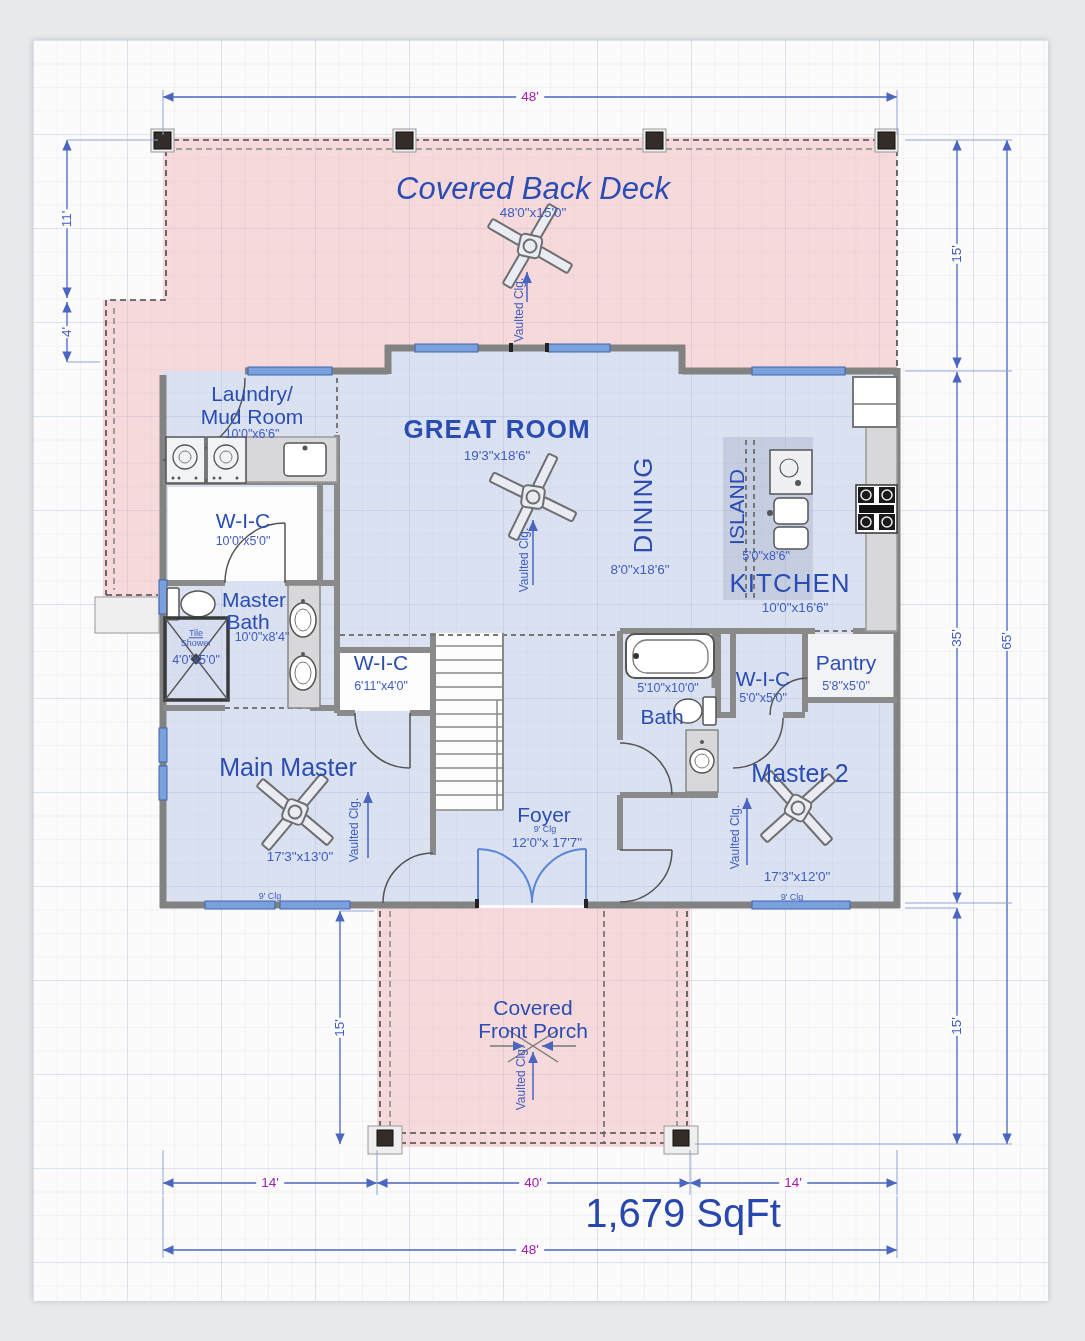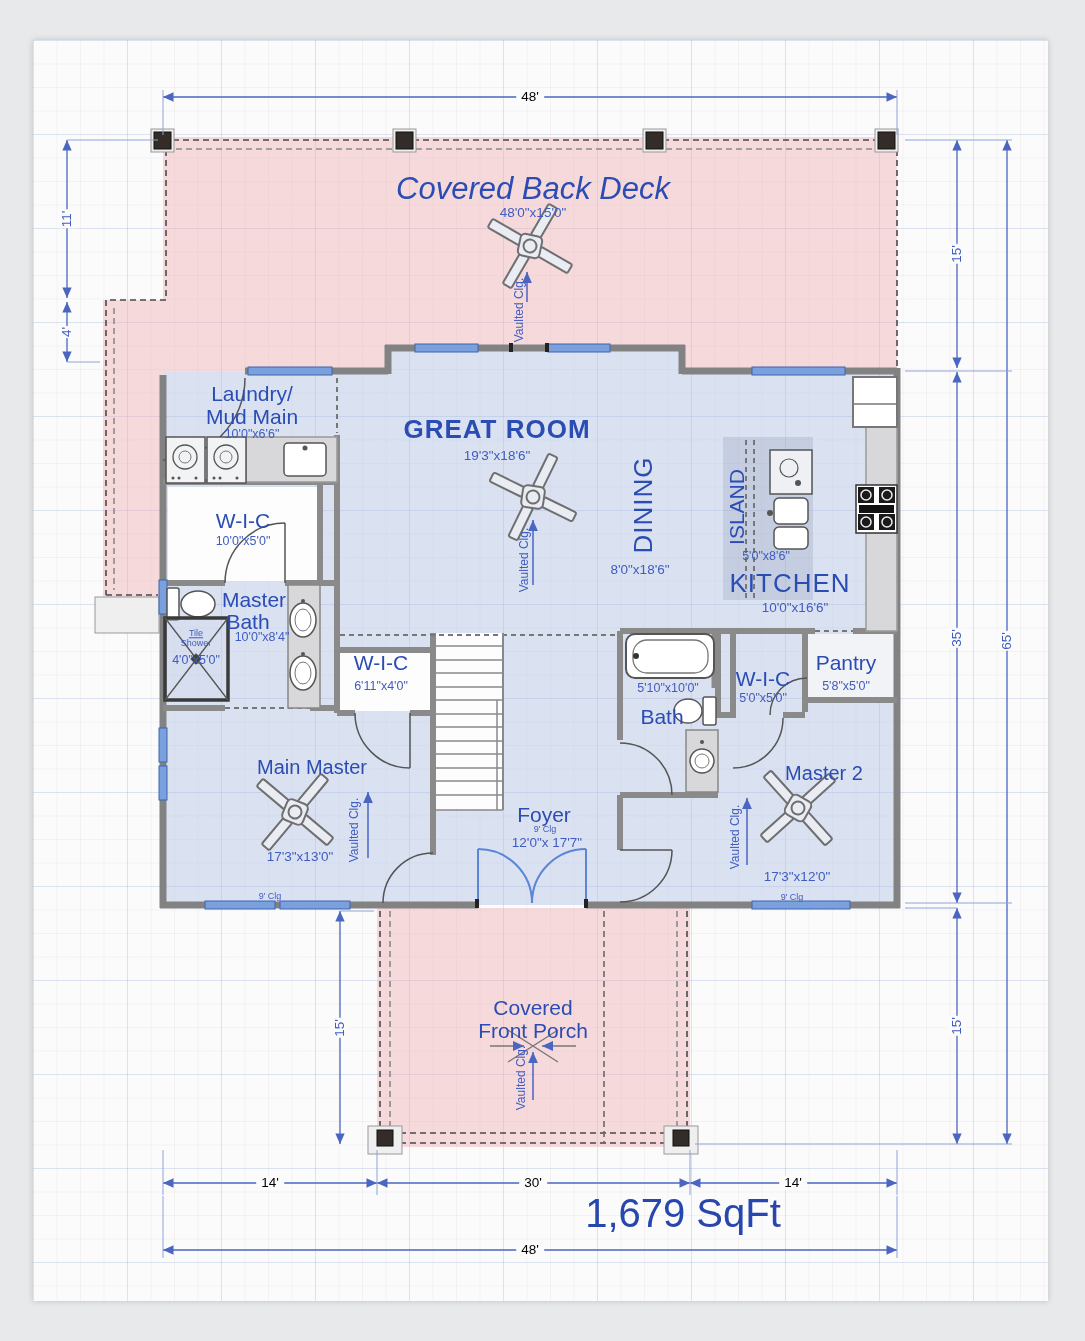--- a/index.html
+++ b/index.html
@@ -11,28 +11,28 @@
           linear-gradient(rgba(110,140,200,.16) 1px, transparent 1px),
           linear-gradient(90deg, rgba(110,140,200,.16) 1px, transparent 1px),
           linear-gradient(rgba(110,140,200,.08) 1px, transparent 1px),
           linear-gradient(90deg, rgba(200,150,150,.10) 1px, transparent 1px);
         background-size:94px 94px,94px 94px,23.5px 23.5px,23.5px 23.5px;}
   svg.plan{position:absolute;left:0;top:0;width:1085px;height:1341px;}
   .lbl{position:absolute;transform:translate(-50%,-50%);color:#2b4cb3;white-space:nowrap;
        text-align:center;line-height:1.05;}
   .rot{transform:translate(-50%,-50%) rotate(-90deg);}
   .t31{font-size:31px;}
-  .t29{font-size:20px;margin-left:24px;}
+  .t29{font-size:25px;}
   .t27{font-size:26px;}
   .t21{font-size:21px;}
   .t13b{font-size:13.5px;color:#3f5cc0;}
   .t12b{font-size:12.5px;color:#3f5cc0;}
   .t8{font-size:9px;color:#3f5cc0;}
   .vault{font-size:12px;color:#3f5cc0;}
-  .dim{font-size:13.5px;color:#000000;background:#fbfbfc;padding:0 5px;}
+  .dim{font-size:13.5px;color:#a21caf;background:#fbfbfc;padding:0 5px;}
   .dimr{font-size:13.5px;color:#3f5cc0;background:#fbfbfc;padding:3px 1px;}
   .t40{font-size:40px;color:#2746ae;}
 </style>
 </head>
 <body>
 
 <div id="canvas">
   <div id="page"></div>
 
   <svg class="plan" viewBox="0 0 1085 1341">
@@ -364,21 +364,21 @@
   <div class="lbl t27 rot" style="left:644px;top:505px;letter-spacing:1px;">DINING</div>
   <div class="lbl t13b" style="left:640px;top:570px;">8'0"x18'6"</div>
 
   <div class="lbl t21 rot" style="left:737px;top:507px;">ISLAND</div>
   <div class="lbl t12b" style="left:766px;top:557px;">5'0"x8'6"</div>
 
   <div class="lbl t27" style="left:790px;top:584px;letter-spacing:1px;">KITCHEN</div>
   <div class="lbl t13b" style="left:795px;top:608px;">10'0"x16'6"</div>
 
   <div class="lbl t21" style="left:252px;top:394px;">Laundry/</div>
-  <div class="lbl t21" style="left:252px;top:417px;">Mud Main</div>
+  <div class="lbl t21" style="left:252px;top:417px;">Mud Room</div>
   <div class="lbl t12b" style="left:252px;top:435px;">10'0"x6'6"</div>
 
   <div class="lbl t21" style="left:243px;top:521px;">W-I-C</div>
   <div class="lbl t12b" style="left:243px;top:542px;">10'0"x5'0"</div>
 
   <div class="lbl t21" style="left:254px;top:600px;">Master</div>
   <div class="lbl t21" style="left:248px;top:622px;">Bath</div>
   <div class="lbl t12b" style="left:262px;top:638px;">10'0"x8'4"</div>
 
   <div class="lbl t8" style="left:196px;top:634px;text-decoration:underline;">Tile</div>
@@ -417,18 +417,18 @@
 
   <div class="lbl dim" style="left:530px;top:97px;">48'</div>
   <div class="lbl dimr rot" style="left:67px;top:219px;">11'</div>
   <div class="lbl dimr rot" style="left:67px;top:332px;">4'</div>
   <div class="lbl dimr rot" style="left:957px;top:254px;">15'</div>
   <div class="lbl dimr rot" style="left:957px;top:638px;">35'</div>
   <div class="lbl dimr rot" style="left:1007px;top:641px;">65'</div>
   <div class="lbl dimr rot" style="left:957px;top:1026px;">15'</div>
   <div class="lbl dimr rot" style="left:340px;top:1028px;">15'</div>
   <div class="lbl dim" style="left:270px;top:1183px;">14'</div>
-  <div class="lbl dim" style="left:533px;top:1183px;">30'</div>
+  <div class="lbl dim" style="left:533px;top:1183px;">40'</div>
   <div class="lbl dim" style="left:793px;top:1183px;">14'</div>
   <div class="lbl dim" style="left:530px;top:1250px;">48'</div>
 
   <div class="lbl t40" style="left:683px;top:1213px;">1,679 SqFt</div>
 </div>
 
 </body></html>

